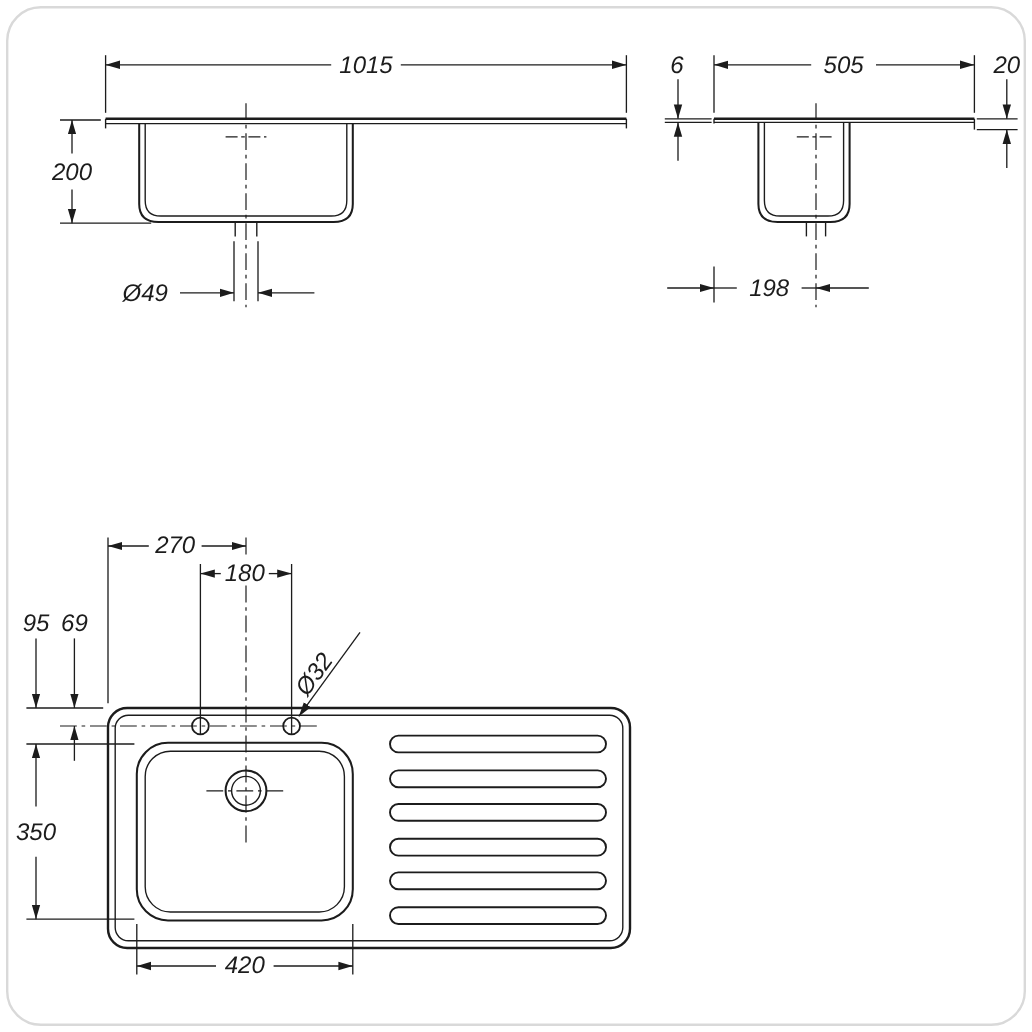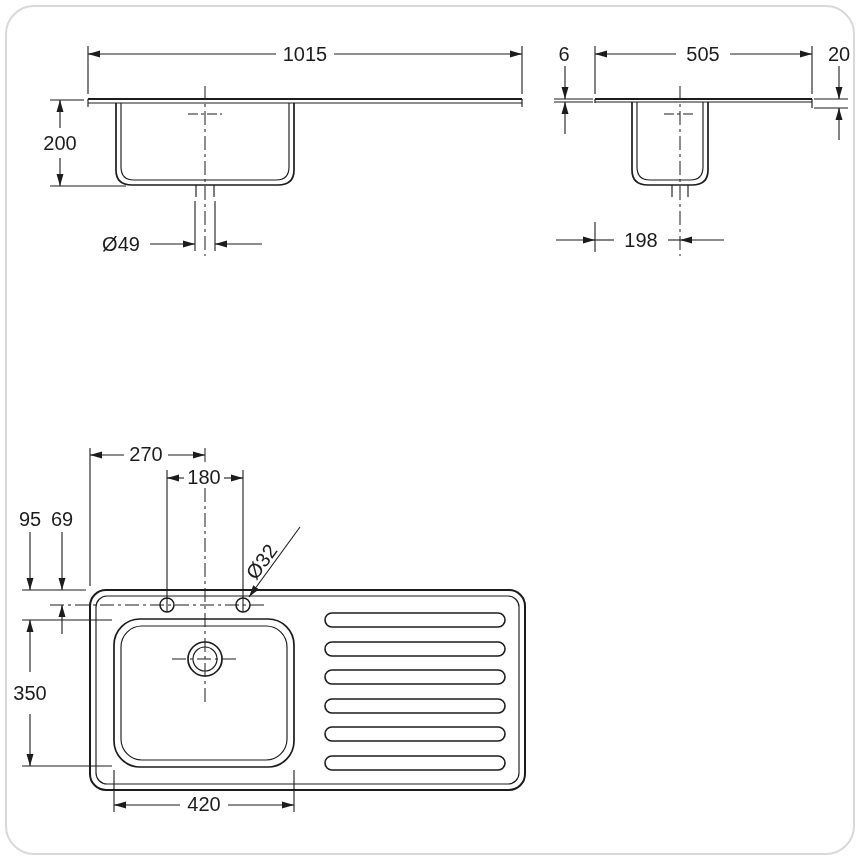--- a/index.html
+++ b/index.html
@@ -1,17 +1,17 @@
 <!DOCTYPE html>
 <html><head>
 <meta charset="utf-8">
 <style>
   html,body{margin:0;padding:0;background:#ffffff;}
   body{width:860px;height:860px;font-family:"Liberation Sans","DejaVu Sans",sans-serif;}
-  .stage{position:relative;width:860px;height:860px;background:#fff;overflow:hidden;}
+  .stage{position:relative;width:860px;height:860px;background:#fff;overflow:hidden;font-style:italic;}
   svg{display:block;}
   svg line, svg path, svg rect, svg circle{stroke:#1c1c1c;fill:none;}
   svg text{fill:#1c1c1c;font-size:20px;stroke:none;font-family:"Liberation Sans","DejaVu Sans",sans-serif;}
   .thick{stroke-width:2;}
   .mid{stroke-width:1.7;}
   .thin{stroke-width:1.15;}
   .dim{stroke-width:1.1;}
   .cl{stroke-width:1;stroke-dasharray:14 4 3 4;}
   .dash{stroke-width:1;stroke-dasharray:10 3 3 3;}
   .card{stroke:#d9d9d9;stroke-width:2;}

